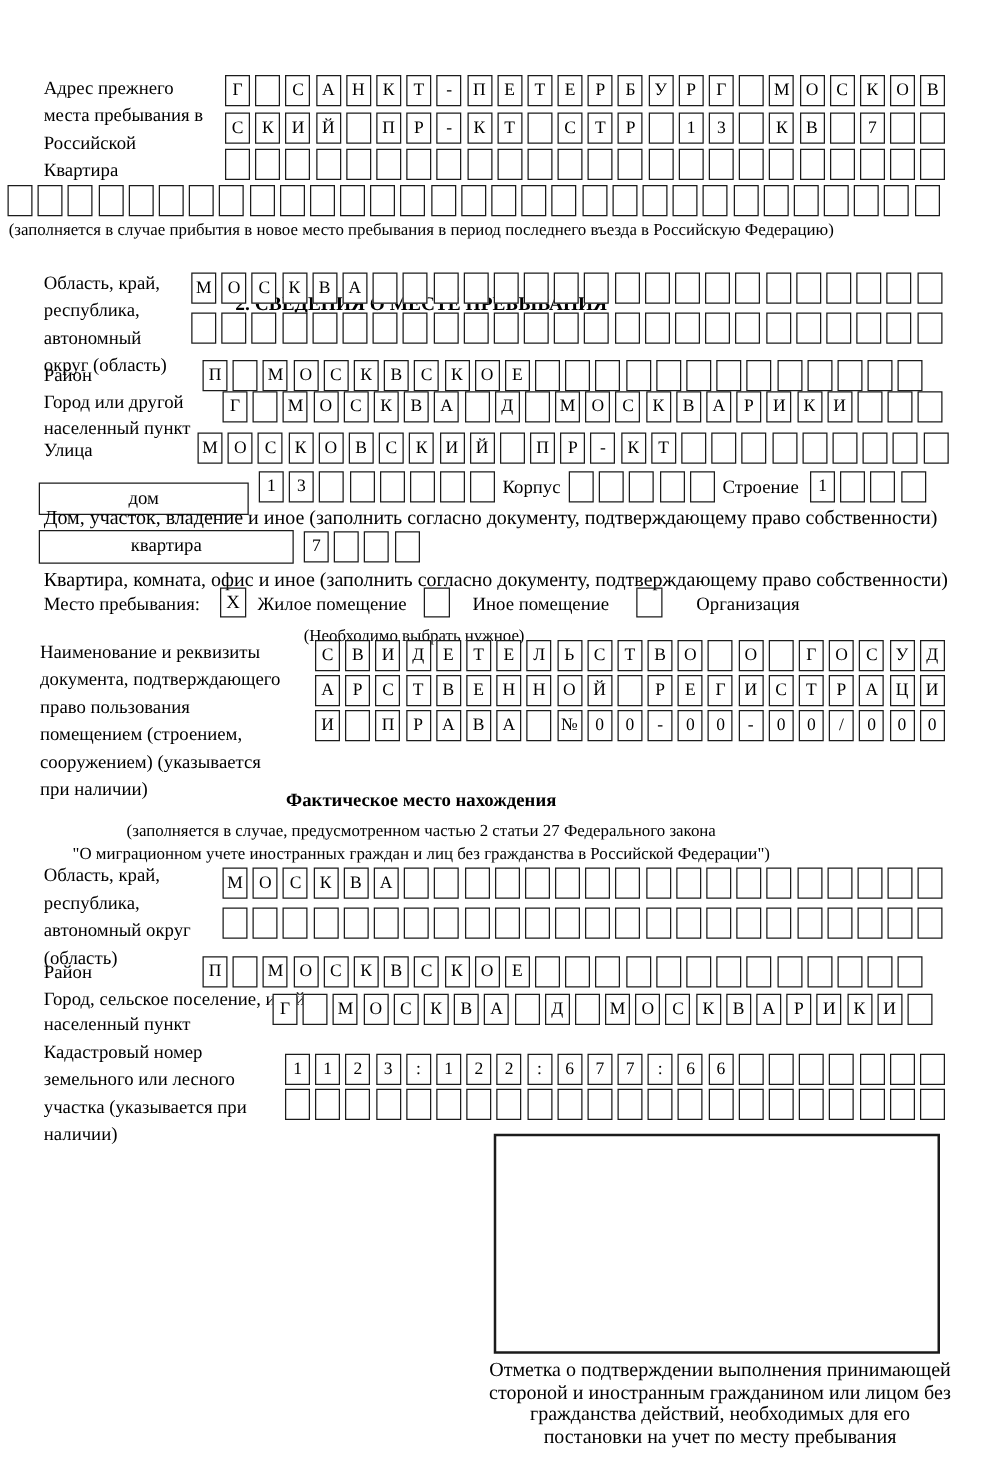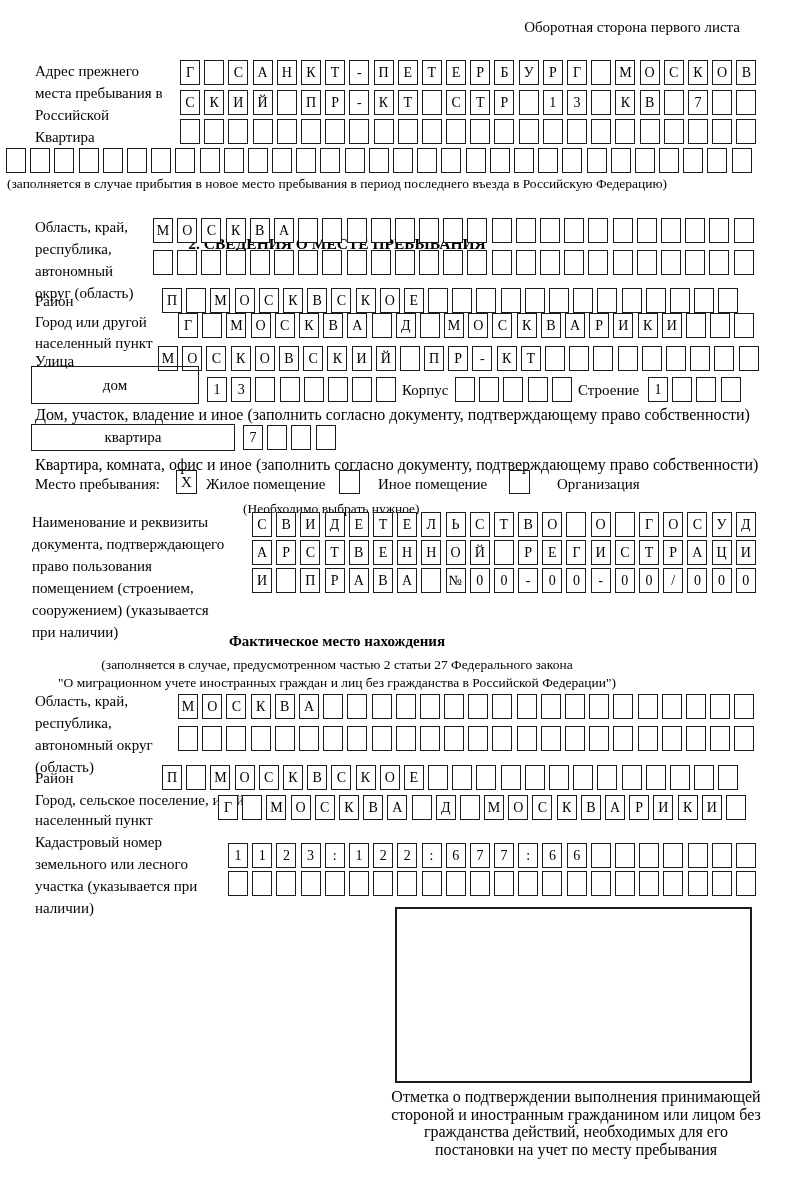--- a/index.html
+++ b/index.html
@@ -33,21 +33,20 @@
   }
   .stampbox {
     box-sizing:border-box; position:absolute; border:2px solid #1b1b1b; background:#fff;
   }
 </style>
 </head>
 <body>
 
 <div class="page">
 
-  <div class="abs label" style="top:16px; right:60px;">Оборотная сторона первого листа</div>
 
   <div class="abs label" style="left:35px; top:60px; width:130px;">Адрес прежнего места пребывания в Российской Квартира</div>
   <div class="cellrow" style="left:180px; top:60px;">
       <span class="cell">Г</span>
       <span class="cell"></span>
       <span class="cell">С</span>
       <span class="cell">А</span>
       <span class="cell">Н</span>
       <span class="cell">К</span>
       <span class="cell">Т</span>
@@ -292,21 +291,21 @@
       <span class="cell"></span>
       <span class="cell"></span>
       <span class="cell"></span>
       <span class="cell"></span>
       <span class="cell"></span>
       <span class="cell"></span>
       <span class="cell"></span>
       <span class="cell"></span>
     </div>
 
-  <div class="wbox" style="left:31px; top:366px; width:168px; height:38px;">дом</div>
+  <div class="wbox" style="left:31px; top:386px; width:168px; height:26px;">дом</div>
   <div class="cellrow" style="left:207px; top:377px;">
       <span class="cell">1</span>
       <span class="cell">3</span>
       <span class="cell"></span>
       <span class="cell"></span>
       <span class="cell"></span>
       <span class="cell"></span>
       <span class="cell"></span>
       <span class="cell"></span>
     </div>

